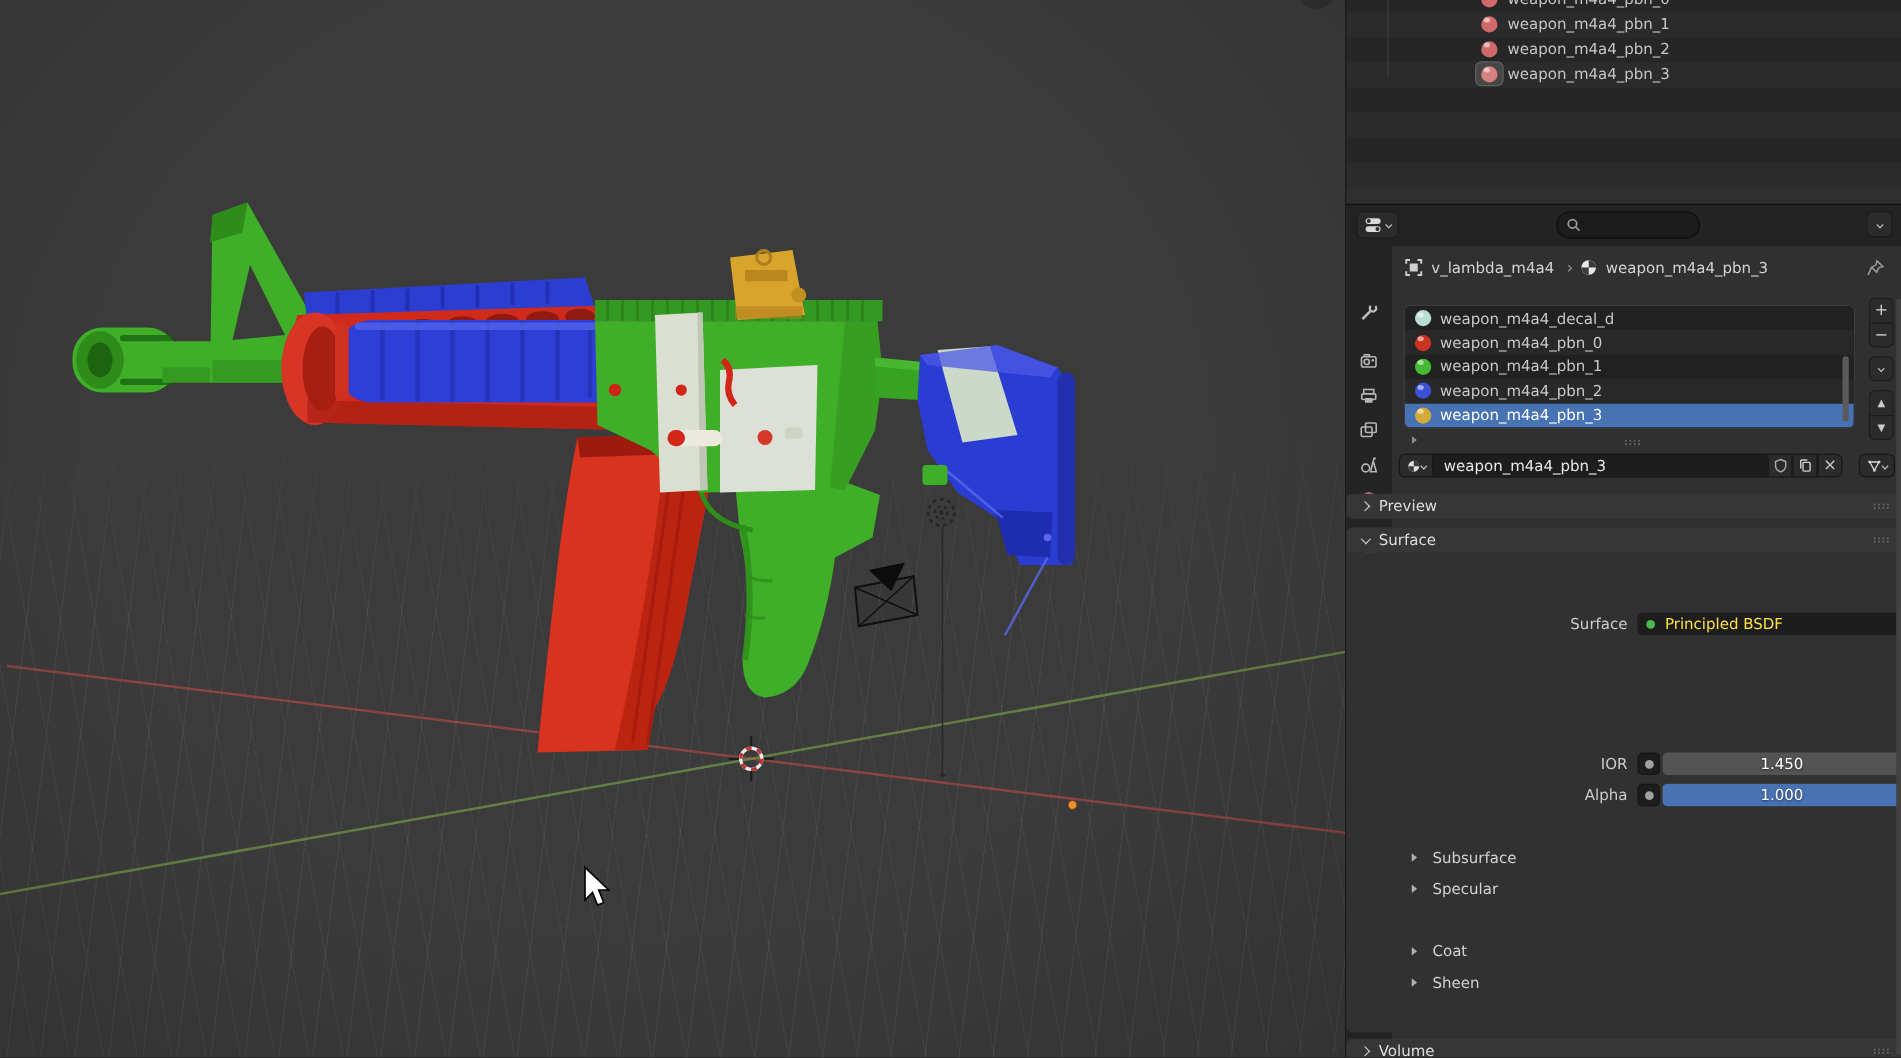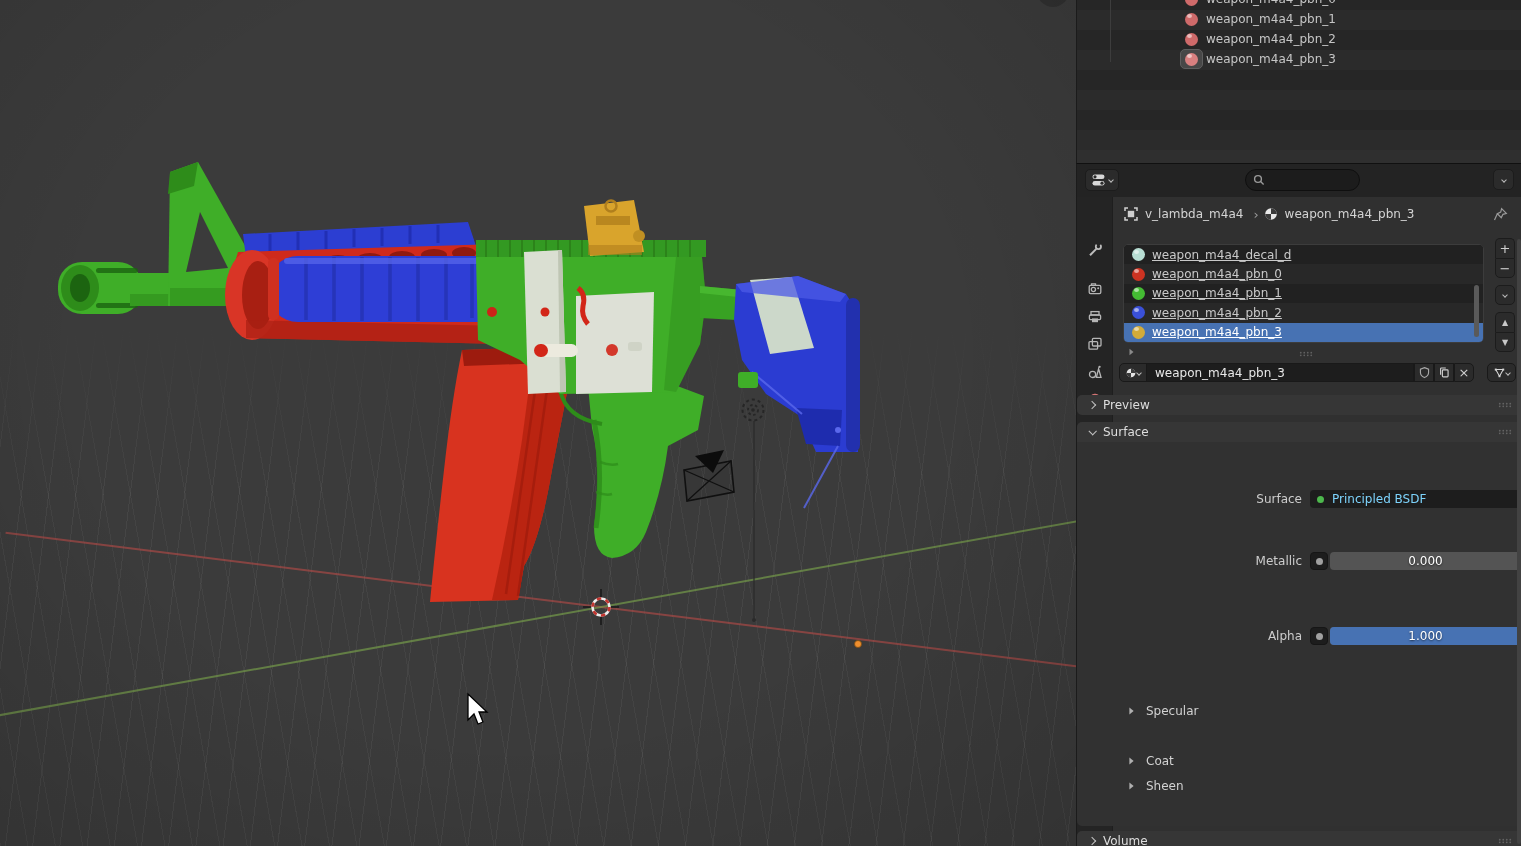--- a/index.html
+++ b/index.html
@@ -52,21 +52,21 @@
   .crumb { position:absolute; left:36px; top:38px; width:409px; height:24px; display:flex; align-items:center; }
   .crumb .txt { font-size:12px; color:#d4d4d4; margin:0 6px; white-space:nowrap; }
   .crumb .sep { font-size:13px; color:#9a9a9a; margin:0 4px; }
 
   .slot-list { position:absolute; left:46px; top:80px; width:361px; height:99px; background:#1e1e1e;
     border:1px solid #3c3c3c; border-radius:5px; overflow:hidden; }
   .slot-row { position:relative; width:100%; height:19.4px; display:flex; align-items:center; cursor:pointer; }
   .slot-row.odd { background:#212121; } .slot-row.even { background:#282828; }
   .slot-row.selected { background:#4772b3; }
   .slot-row .mat-ball { margin-left:8px; }
-  .slot-row .lbl { margin-left:7px; font-size:12px; color:#c9c9c9; white-space:nowrap;text-decoration:underline; }
+  .slot-row .lbl { margin-left:7px; font-size:12px; color:#c9c9c9; white-space:nowrap; }
   .slot-row.selected .lbl { color:#fff; }
   .slot-scroll { position:absolute; right:4px; top:40px; width:5px; height:52px; background:#5a5a5a; border-radius:3px; }
 
   .list-footer { position:absolute; left:46px; top:180px; width:361px; height:14px; }
   .side-btn { position:absolute; left:418px; width:20px; height:20px; background:#2b2b2b; border:1px solid #1c1c1c;
     color:#cfcfcf; display:flex; align-items:center; justify-content:center; font-size:13px; cursor:pointer; }
   .grp-top { border-radius:5px 5px 0 0; border-bottom:none; } .grp-bot { border-radius:0 0 5px 5px; }
   .rnd { border-radius:5px; }
   .tri-txt { font-size:8px; color:#c9c9c9; }
   .db-seg { position:absolute; top:199px; height:19px; background:#2b2b2b; border:1px solid #191919;
@@ -98,21 +98,21 @@
   .sockdot { width:7px; height:7px; border-radius:50%; }
   .slider { position:absolute; left:217px; top:0; width:191px; height:18px; background:#545454; border-radius:4px;
     overflow:hidden; cursor:ew-resize; }
   .slider .fill { position:absolute; left:0; top:0; bottom:0; background:#4772b3; }
   .slider .val { position:absolute; inset:0; text-align:center; line-height:18px; font-size:12px; color:#fff;
     text-shadow:0 1px 2px rgba(0,0,0,0.6); }
   .fill-0{width:0;} .fill-50{width:50%;} .fill-100{width:100%;}
   .wfield { position:absolute; left:197px; top:0; width:211px; height:18px; background:#1d1d1d; border-radius:4px;
     display:flex; align-items:center; cursor:pointer; }
   .wfield .dot { width:7px; height:7px; border-radius:50%; margin-left:7px; }
-  .wfield .txt { margin-left:8px; font-size:12px; color:#7dd3fc; white-space:nowrap; }
+  .wfield .txt { margin-left:8px; font-size:12px; color:#fde047; white-space:nowrap; }
   .swatch { position:absolute; left:217px; top:0; width:191px; height:18px; border-radius:4px; background:#e7b400;
     background:linear-gradient(#f0c000,#dca800); cursor:pointer; }
   .subrow { position:absolute; left:0; width:445px; height:16px; display:flex; align-items:center; cursor:pointer; }
   .subrow .tri-right { margin-left:52px; transform:scale(0.85); }
   .subrow .lbl { margin-left:12px; font-size:12px; color:#d2d2d2; }
   .expander { position:absolute; left:48px; top:5px; }
 
   .grips { position:absolute; right:10px; top:7px; width:14px; height:6px; opacity:0.55; }
   .vscroll { position:absolute; left:440px; top:75px; width:4px; height:605px; background:#424242; border-radius:2px; }
 
@@ -589,47 +589,51 @@
 
     <div class="prow" style="left:36px;top:326px;width:400px">
       <span class="plabel" style="right:211px">Surface</span>
       <div class="wfield">
         <span class="dot" style="background:#4db84d"></span>
         <span class="txt">Principled BSDF</span>
       </div>
     </div>
 
 
-    <div class="prow" style="left:36px;top:388px;width:400px">
-      <span class="plabel" style="right:211px">Metallic</span>
+
+
+    <div class="prow" style="left:36px;top:438px;width:400px">
+      <span class="plabel" style="right:211px">IOR</span>
       <div class="sockbox">
           <span class="sockdot" style="background:#a0a0a0"></span>
         </div>
       <div class="slider">
         <div class="fill fill-0"></div>
-        <span class="val">0.000</span>
-      </div>
-
-    </div>
-
-
+        <span class="val">1.450</span>
+      </div>
+
+    </div>
 
     <div class="prow" style="left:36px;top:463px;width:400px">
       <span class="plabel" style="right:211px">Alpha</span>
       <div class="sockbox">
           <span class="sockdot" style="background:#a0a0a0"></span>
         </div>
       <div class="slider">
         <div class="fill fill-100"></div>
         <span class="val">1.000</span>
       </div>
 
     </div>
 
 
+    <div class="subrow" style="top:514px">
+      <span class="tri-right"></span>
+      <span class="lbl">Subsurface</span>
+    </div>
     <div class="subrow" style="top:539px">
       <span class="tri-right"></span>
       <span class="lbl">Specular</span>
     </div>
     <div class="subrow" style="top:589px">
       <span class="tri-right"></span>
       <span class="lbl">Coat</span>
     </div>
     <div class="subrow" style="top:614px">
       <span class="tri-right"></span>

